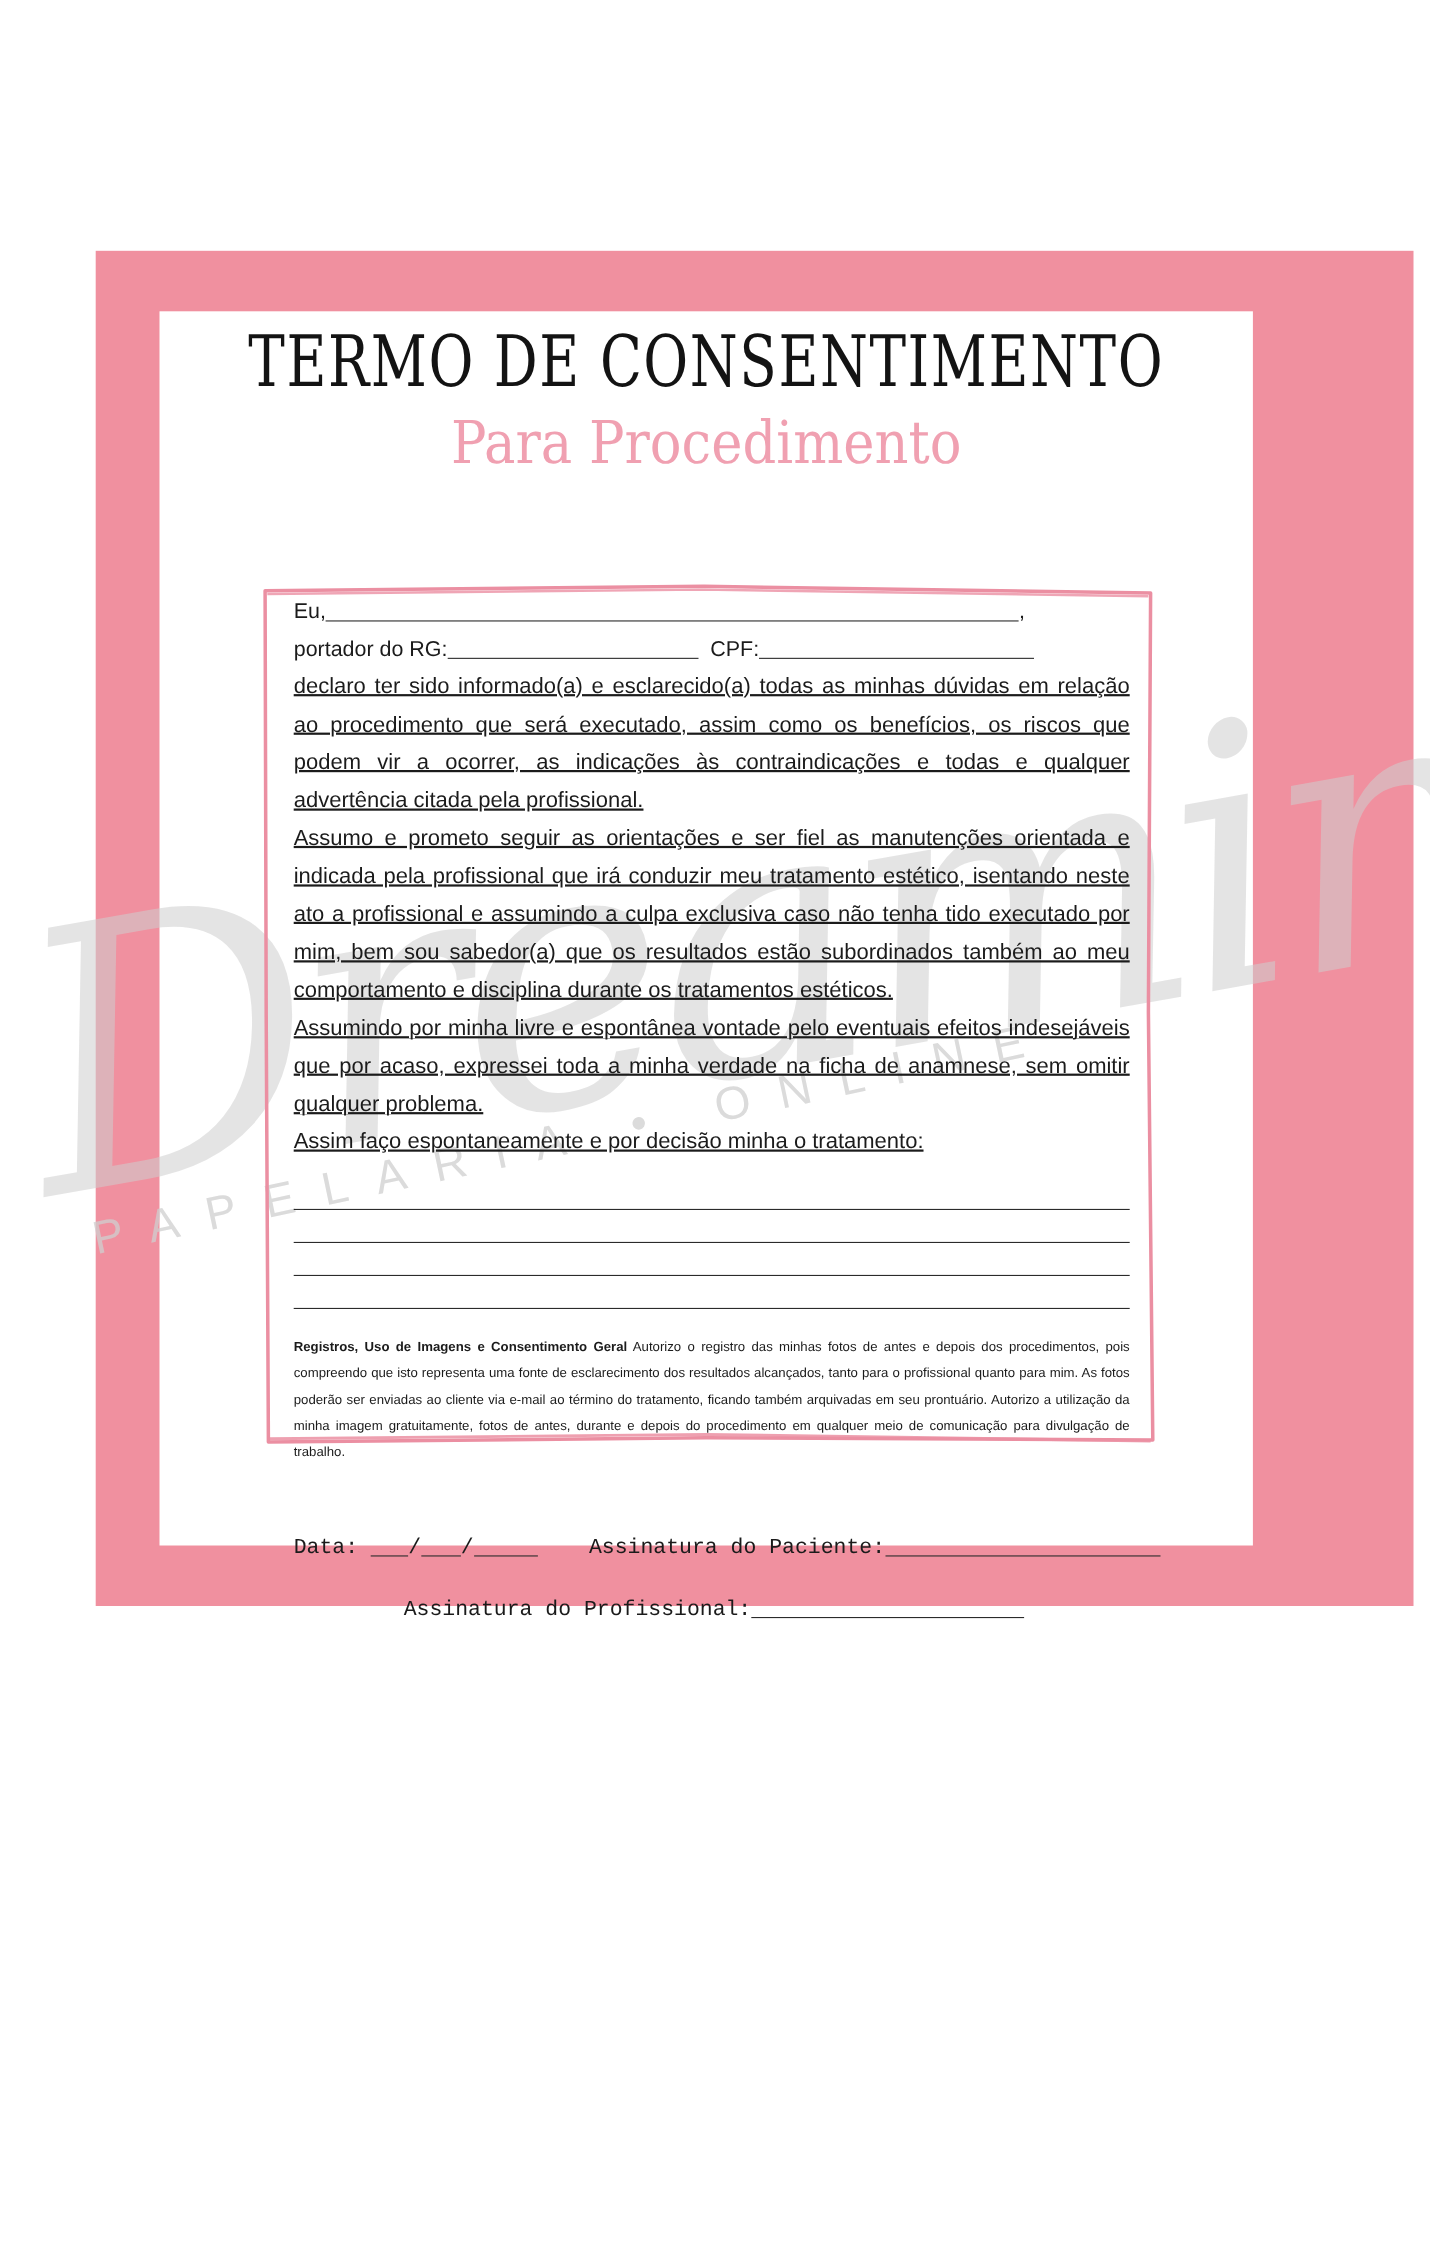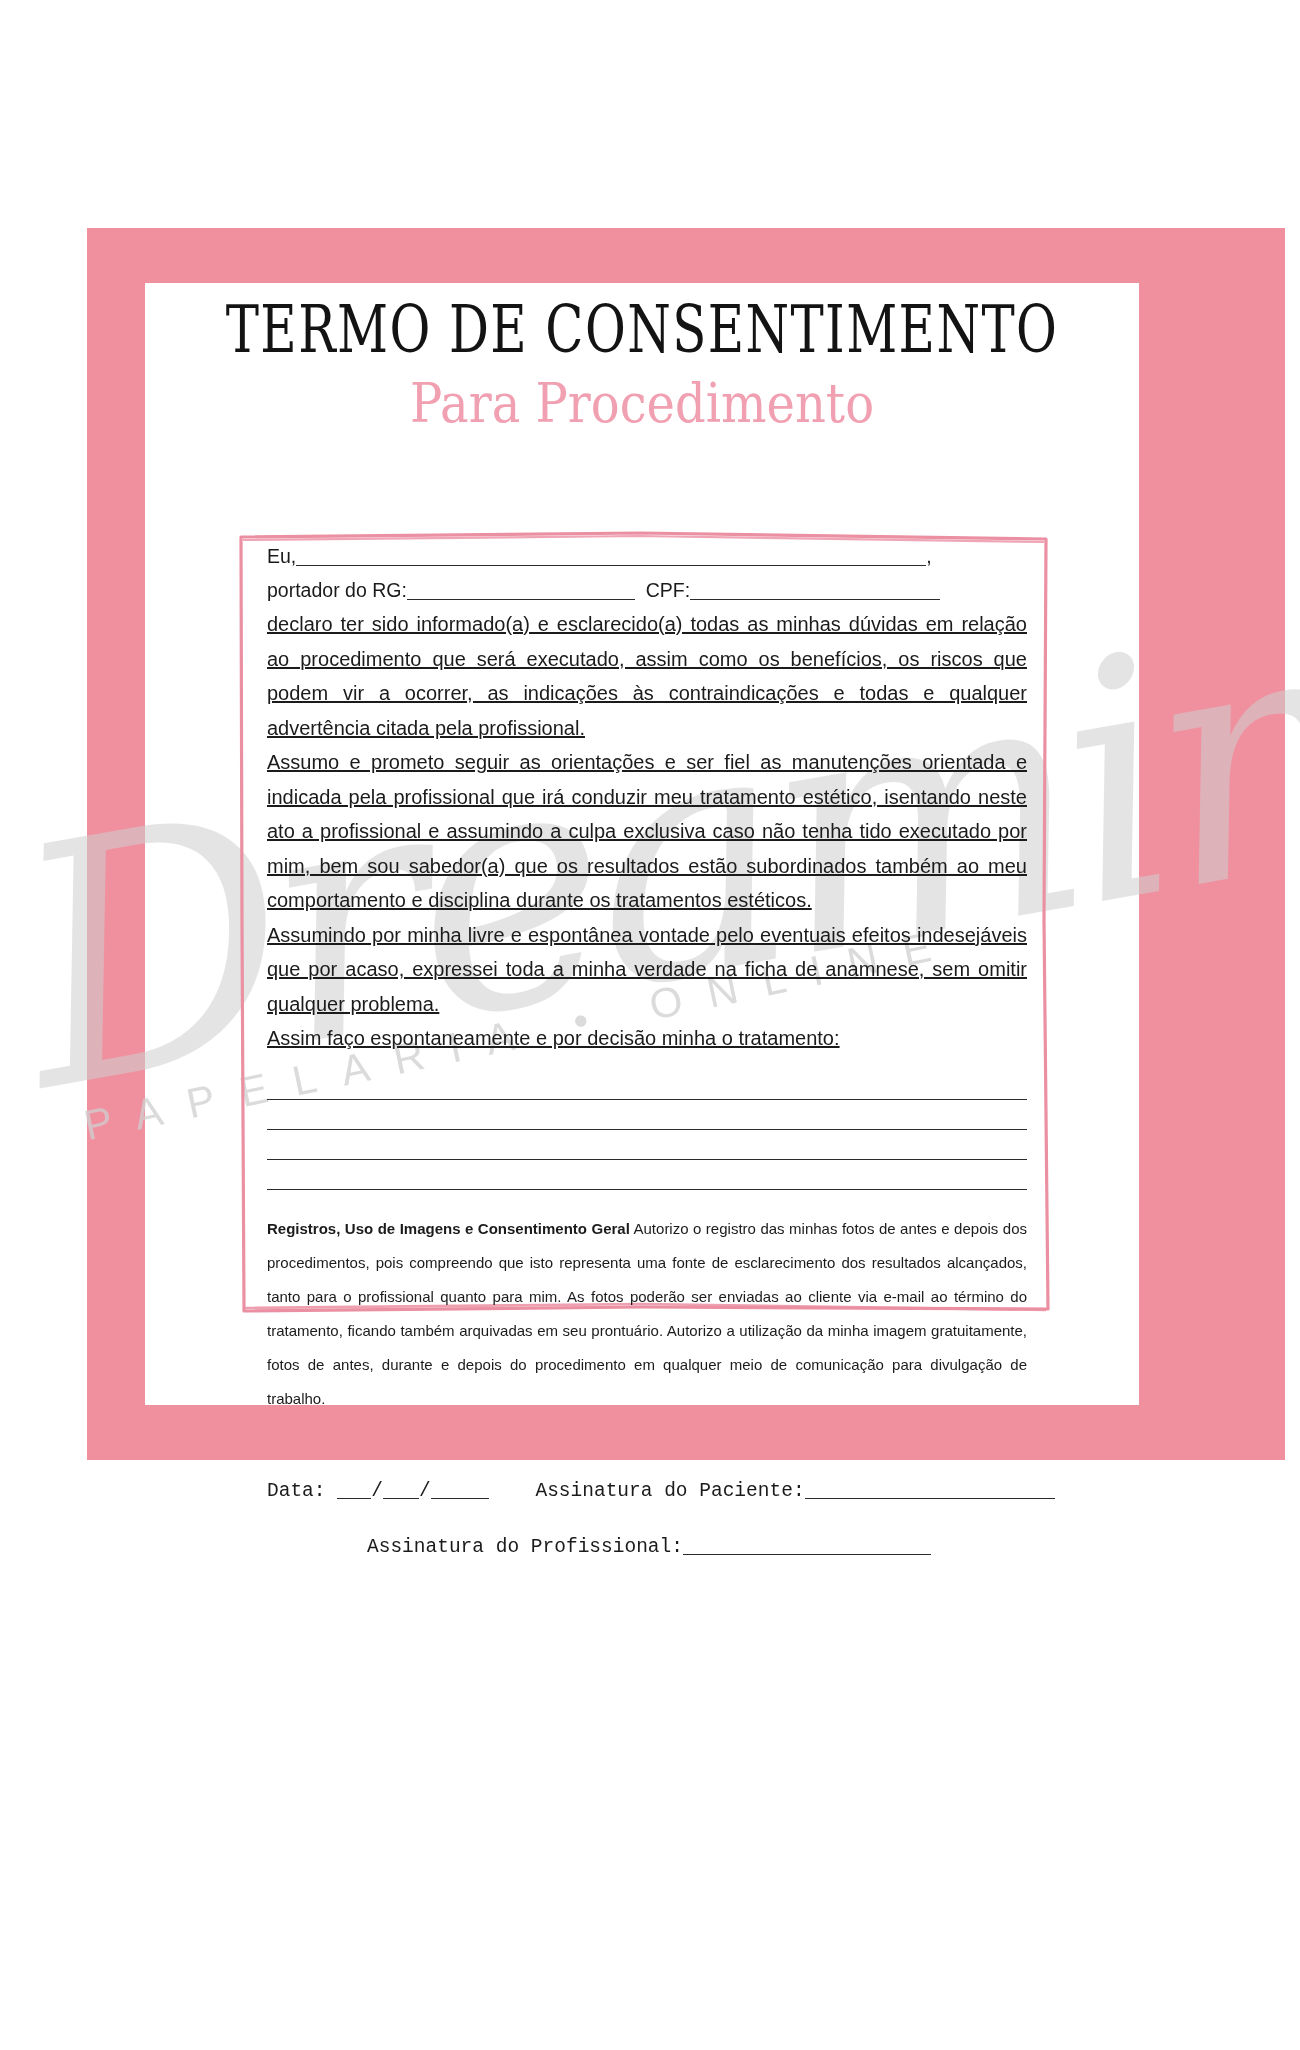--- a/index.html
+++ b/index.html
@@ -131,22 +131,22 @@
   #blank-lines{ margin-top:14px; }
   .ruled{
     border-bottom:1.6px solid #2b2b2b;
     height:29px;
     width:100%;
   }
 
   
   #smallprint{
     margin-top:22px;
-    font-size:15px;
-    line-height:34px;
+    font-size:12px;
+    line-height:24px;
     text-align:justify;
   }
   #smallprint b{ font-weight:700; }
 
   
   #sig-block{ margin-top:58px;font-family:Liberation Mono, monospace; }
   .sig-row{
     font-size:19.5px;
     line-height:34px;
     white-space:nowrap;

